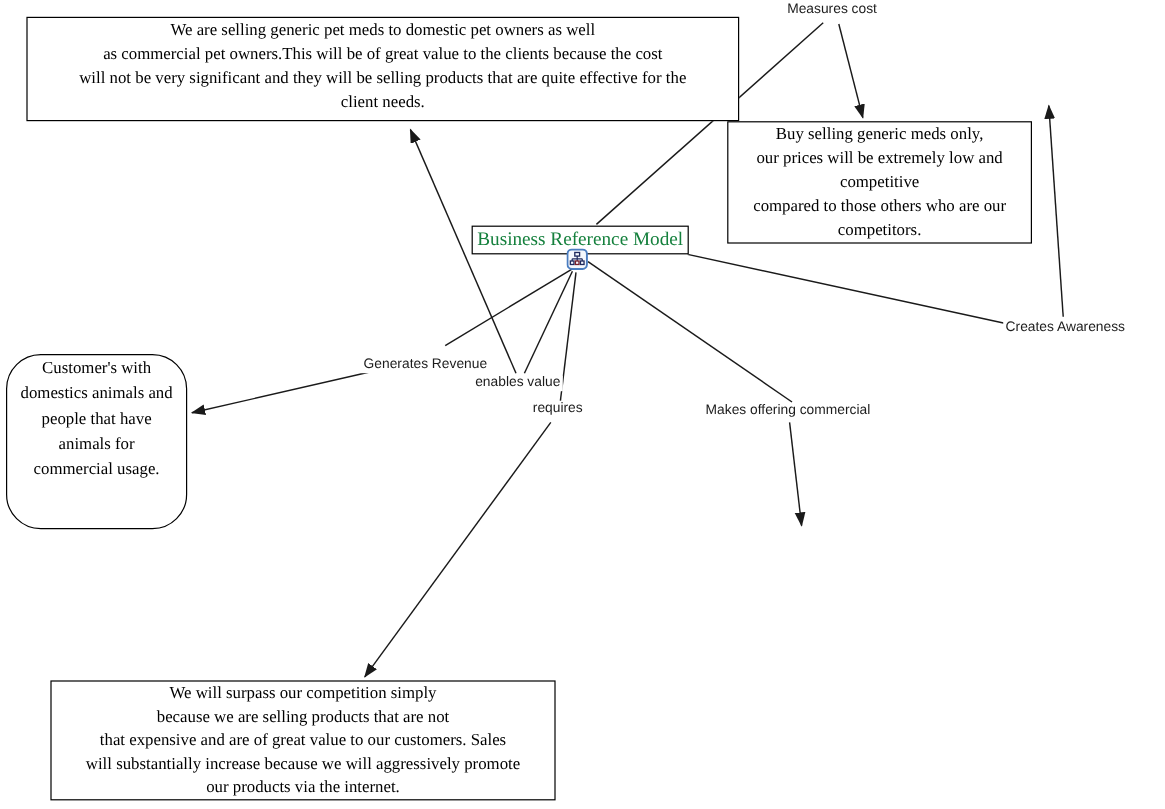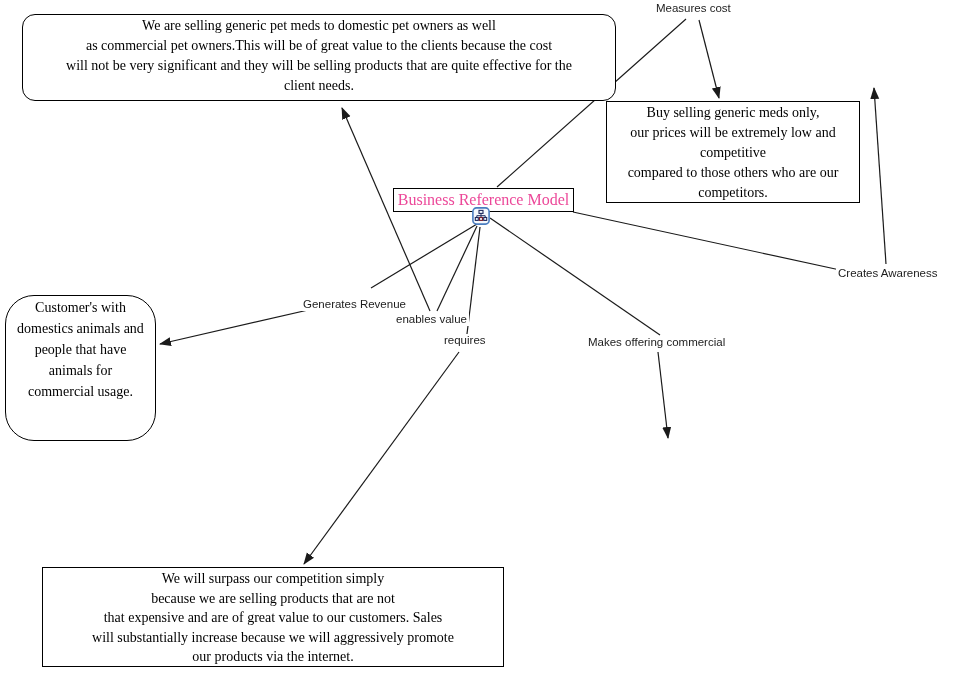--- a/index.html
+++ b/index.html
@@ -27,21 +27,21 @@
     white-space: pre-line;
     font-size: 14px;
     line-height: 20px;
     padding: 1px 3px;
   }
   .brm-node {
     position: absolute;
     box-sizing: border-box;
     border: 1px solid #000000;
     background: #ffffff;
-    color: #ec4899;
+    color: #15803d;
     text-align: center;
     font-size: 16px;
     line-height: 21px;
     white-space: nowrap;
   }
   .resource-icon {
     position: absolute;
     width: 18px;
     height: 18px;
     cursor: pointer;
@@ -77,40 +77,40 @@
     <line x1="573" y1="212" x2="840" y2="270"></line>
 
     <line x1="330" y1="305" x2="160" y2="344" marker-end="url(#arrow)"></line>
     <line x1="430" y1="311" x2="342" y2="108" marker-end="url(#arrow)"></line>
     <line x1="459" y1="352" x2="304" y2="564" marker-end="url(#arrow)"></line>
     <line x1="658" y1="352" x2="668" y2="438" marker-end="url(#arrow)"></line>
     <line x1="699" y1="20" x2="719" y2="98" marker-end="url(#arrow)"></line>
     <line x1="886" y1="264" x2="874" y2="88" marker-end="url(#arrow)"></line>
   </svg>
 
-  <div class="cbox" style="left:22px; top:14px; width:594px; height:87px;border-radius:13px;">We are selling generic pet meds to domestic pet owners as well
+  <div class="cbox" style="left:22px; top:14px; width:594px; height:87px;">We are selling generic pet meds to domestic pet owners as well
 as commercial pet owners.This will be of great value to the clients because the cost
 will not be very significant and they will be selling products that are quite effective for the
 client needs.</div>
 
 
   <div class="cbox" style="left:606px; top:101px; width:254px; height:102px;">Buy selling generic meds only,
 our prices will be extremely low and
 competitive
 compared to those others who are our
 competitors.</div>
 
   <div class="cbox" style="left:5px; top:295px; width:151px; height:146px; line-height:21px;border-radius:29px;">Customer's with
 domestics animals and
 people that have
 animals for
 commercial usage.</div>
 
 
-  <div class="cbox" style="left:42px; top:567px; width:462px; height:100px; line-height:19.6px;">We will surpass our competition simply
+  <div class="cbox" style="left:42px; top:567px; width:421px; height:100px; line-height:19.6px;">We will surpass our competition simply
 because we are selling products that are not
 that expensive and are of great value to our customers. Sales
 will substantially increase because we will aggressively promote
 our products via the internet.</div>
 
   <div class="brm-node" style="left:393px; top:188px; width:181px; height:24px;">Business Reference Model</div>
 
   <div class="resource-icon" style="left:472px; top:207px;">
     <svg width="18" height="18" viewBox="0 0 18 18" xmlns="http://www.w3.org/2000/svg">
       <rect x="0.9" y="0.9" width="16.2" height="16.2" rx="3.6" fill="#f4f8fd" stroke="#4a7dc0" stroke-width="1.6"></rect>

